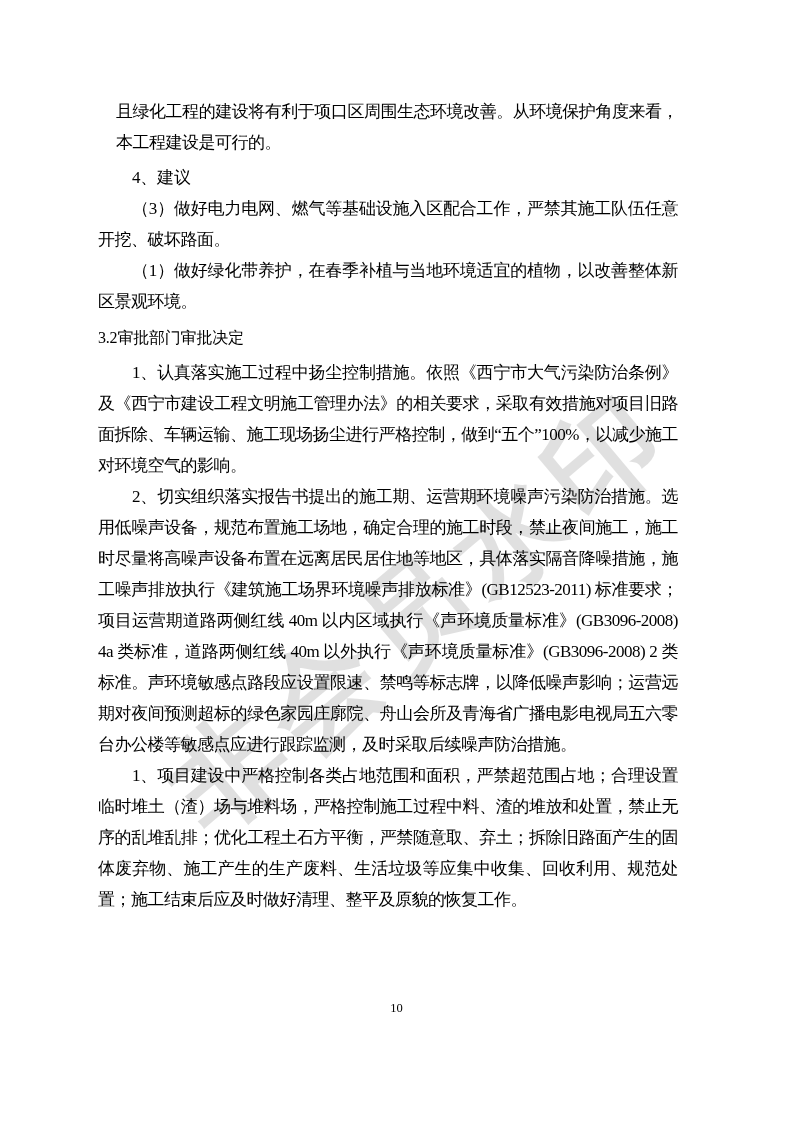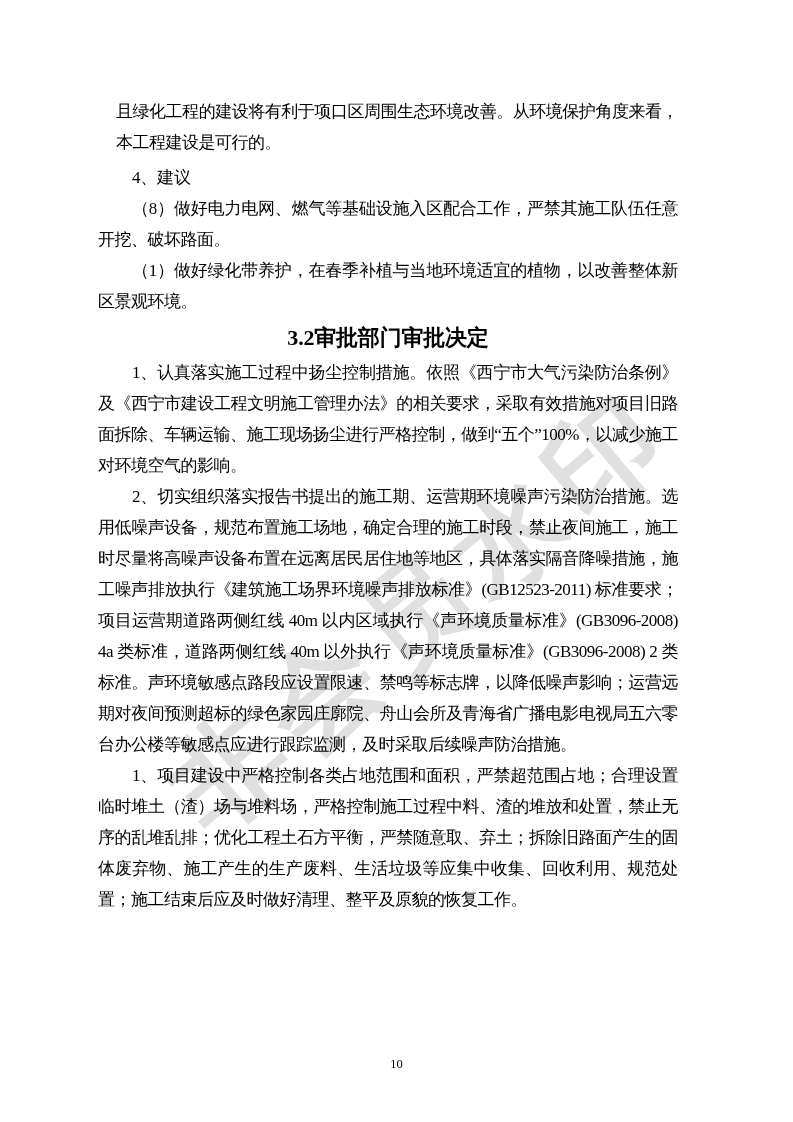--- a/index.html
+++ b/index.html
@@ -51,52 +51,51 @@
   .h-sub {
     margin: 4px 0 0 0;
     font-size: 17px;
     line-height: 31px;
     font-weight: normal;
     text-indent: 2em;
     letter-spacing: -0.2px;
   }
   .h-sec {
     margin: 5px 0 4px 0;
-    font-size: 22px;
+    font-size: 16px;
     line-height: 31px;
-    font-weight: bold;
+    font-weight: normal;
     text-indent: 0;
     letter-spacing: -0.2px;
-    text-align: center;
   }
   .page-number {
     position: absolute;
     left: 0;
-    top: 1056px;
+    top: 1000px;
     width: 100%;
     text-align: center;
     font-size: 12.5px;
     line-height: 16px;
     z-index: 1;
   }
 </style>
 </head>
 <body>
 
 <div class="page">
 
   <div class="watermark">非会员水印</div>
 
   <div class="content">
 
     <p class="para para-cont">且绿化工程的建设将有利于项口区周围生态环境改善。从环境保护角度来看，本工程建设是可行的。</p>
 
     <h3 class="h-sub">4、建议</h3>
 
-    <p class="para">（8）做好电力电网、燃气等基础设施入区配合工作，严禁其施工队伍任意开挖、破坏路面。</p>
+    <p class="para">（3）做好电力电网、燃气等基础设施入区配合工作，严禁其施工队伍任意开挖、破坏路面。</p>
 
     <p class="para">（1）做好绿化带养护，在春季补植与当地环境适宜的植物，以改善整体新区景观环境。</p>
 
     <h2 class="h-sec">3.2审批部门审批决定</h2>
 
 
 
     <p class="para">1、认真落实施工过程中扬尘控制措施。依照《西宁市大气污染防治条例》及《西宁市建设工程文明施工管理办法》的相关要求，采取有效措施对项目旧路面拆除、车辆运输、施工现场扬尘进行严格控制，做到“五个”100%，以减少施工对环境空气的影响。</p>
 
     <p class="para">2、切实组织落实报告书提出的施工期、运营期环境噪声污染防治措施。选用低噪声设备，规范布置施工场地，确定合理的施工时段，禁止夜间施工，施工时尽量将高噪声设备布置在远离居民居住地等地区，具体落实隔音降噪措施，施工噪声排放执行《建筑施工场界环境噪声排放标准》(GB12523-2011) 标准要求；项目运营期道路两侧红线 40m 以内区域执行《声环境质量标准》(GB3096-2008) 4a 类标准，道路两侧红线 40m 以外执行《声环境质量标准》(GB3096-2008) 2 类标准。声环境敏感点路段应设置限速、禁鸣等标志牌，以降低噪声影响；运营远期对夜间预测超标的绿色家园庄廓院、舟山会所及青海省广播电影电视局五六零台办公楼等敏感点应进行跟踪监测，及时采取后续噪声防治措施。</p>

